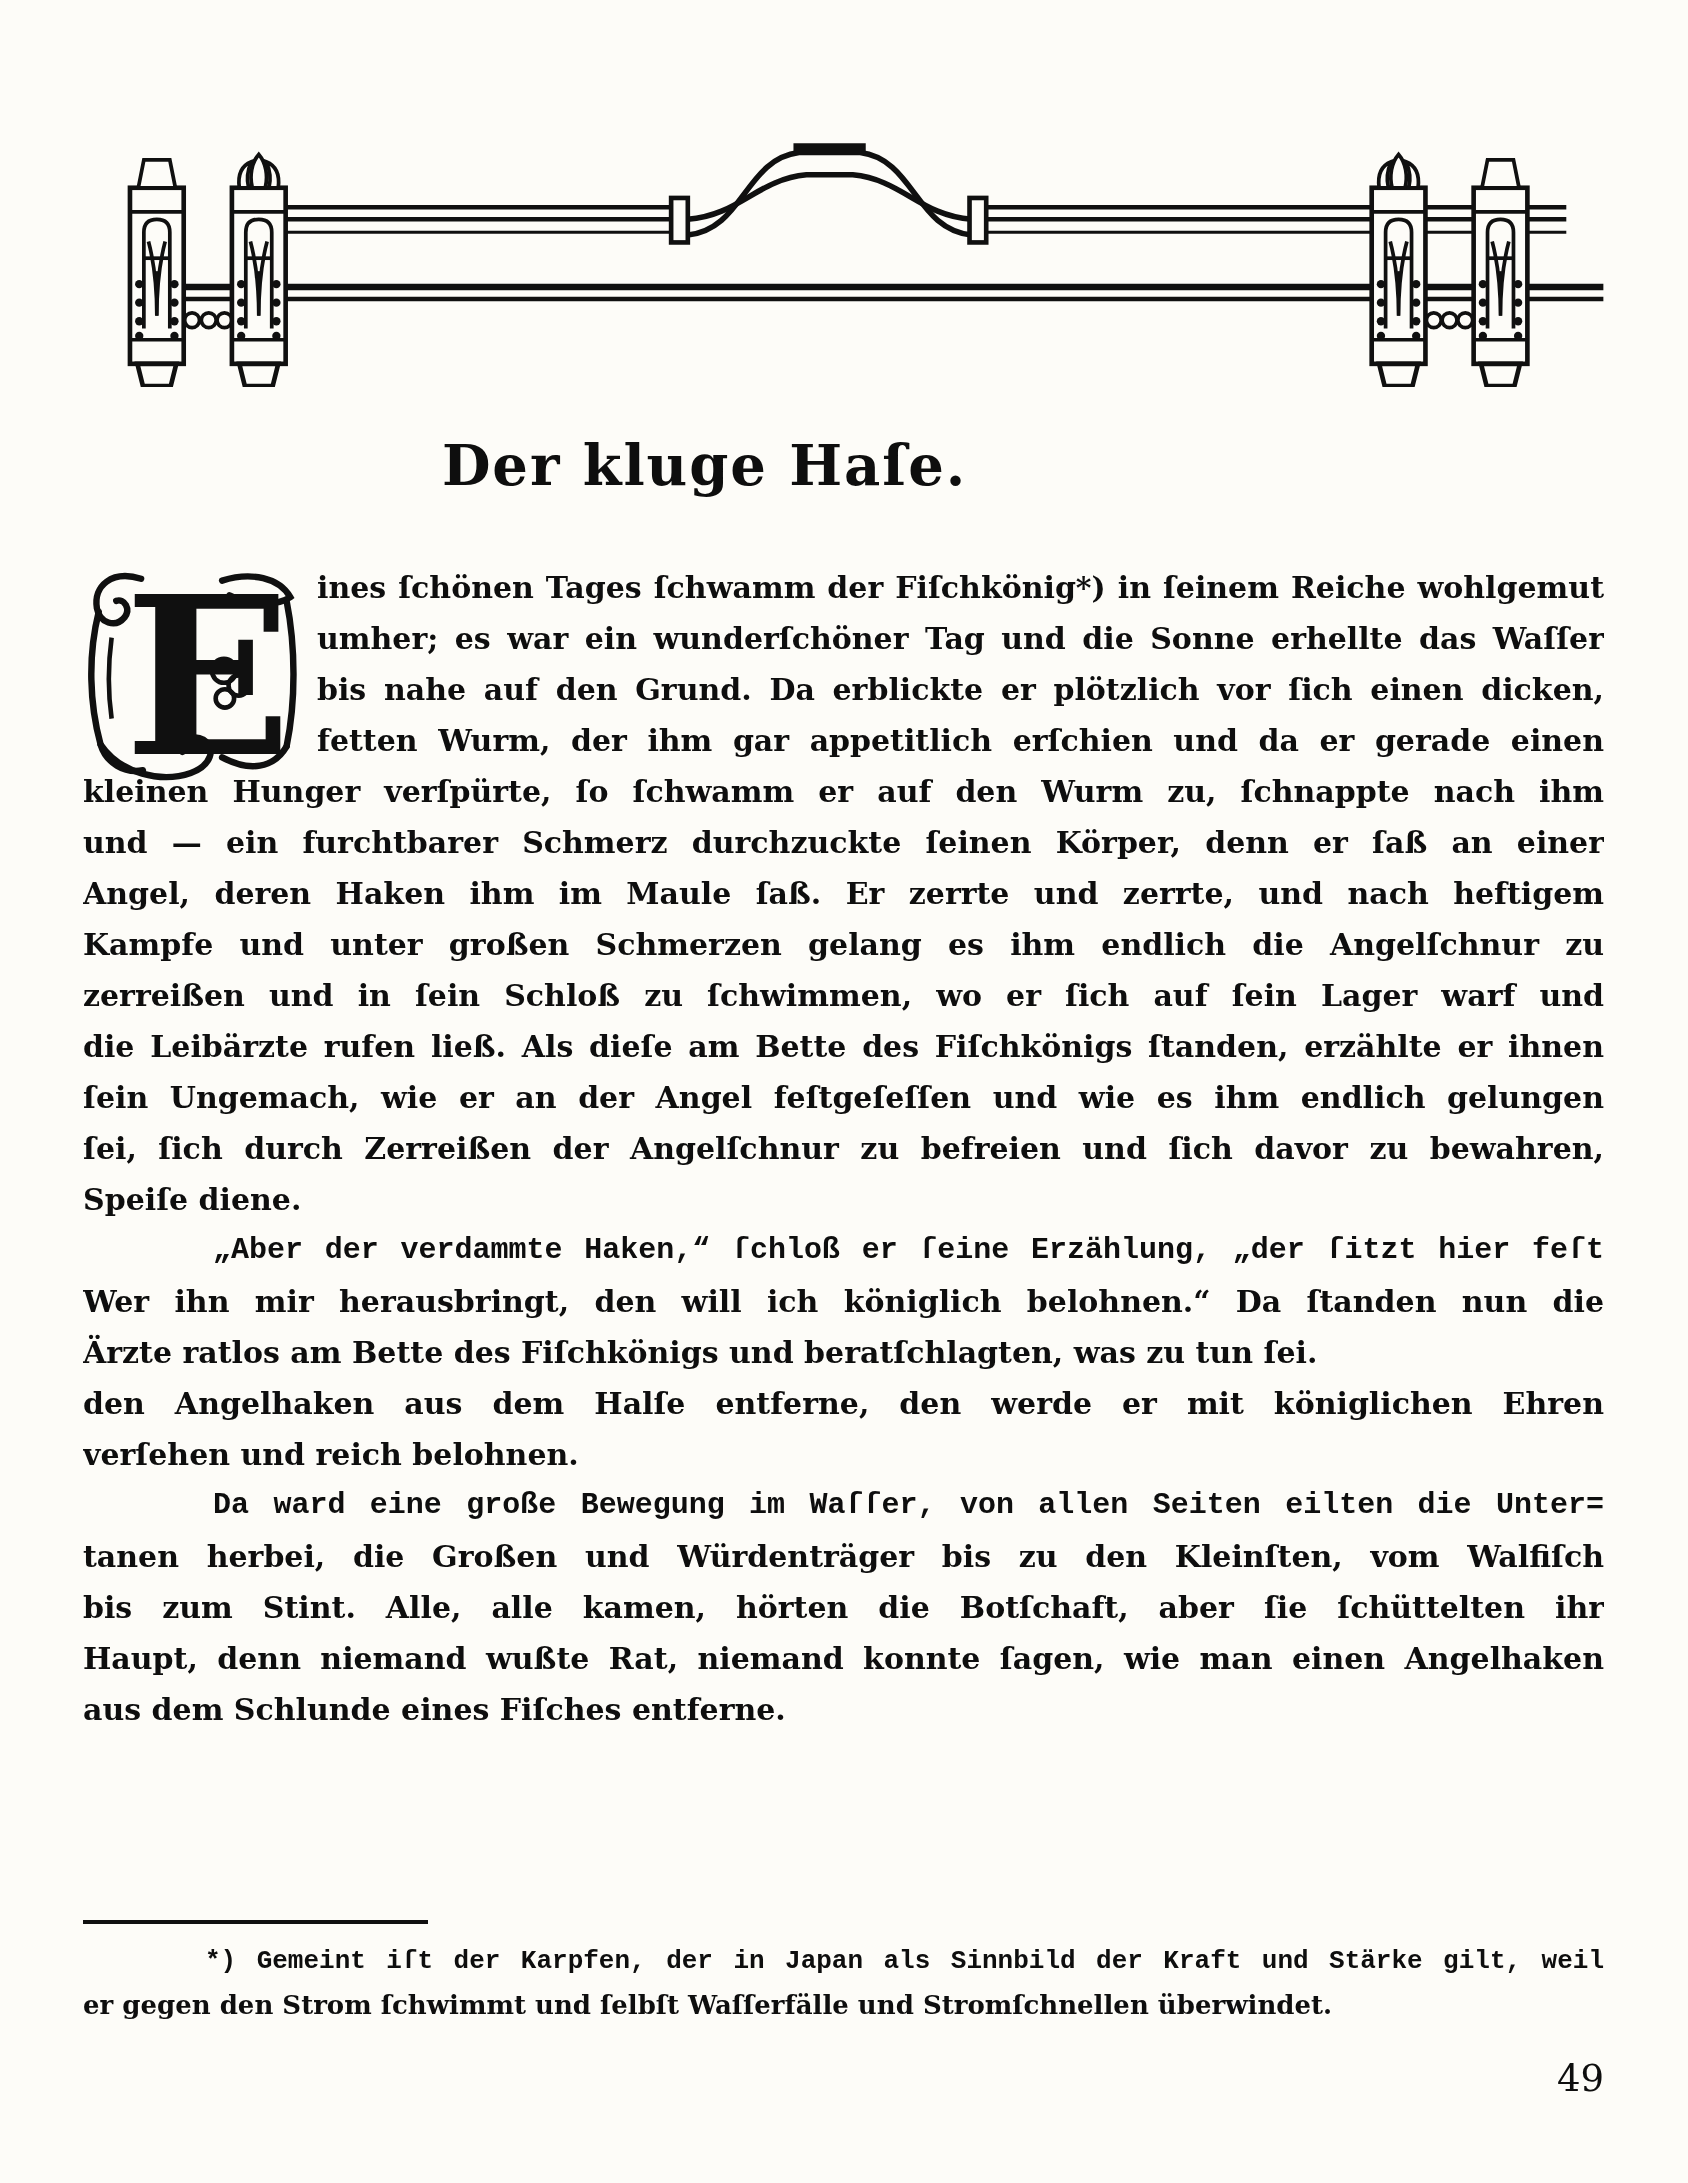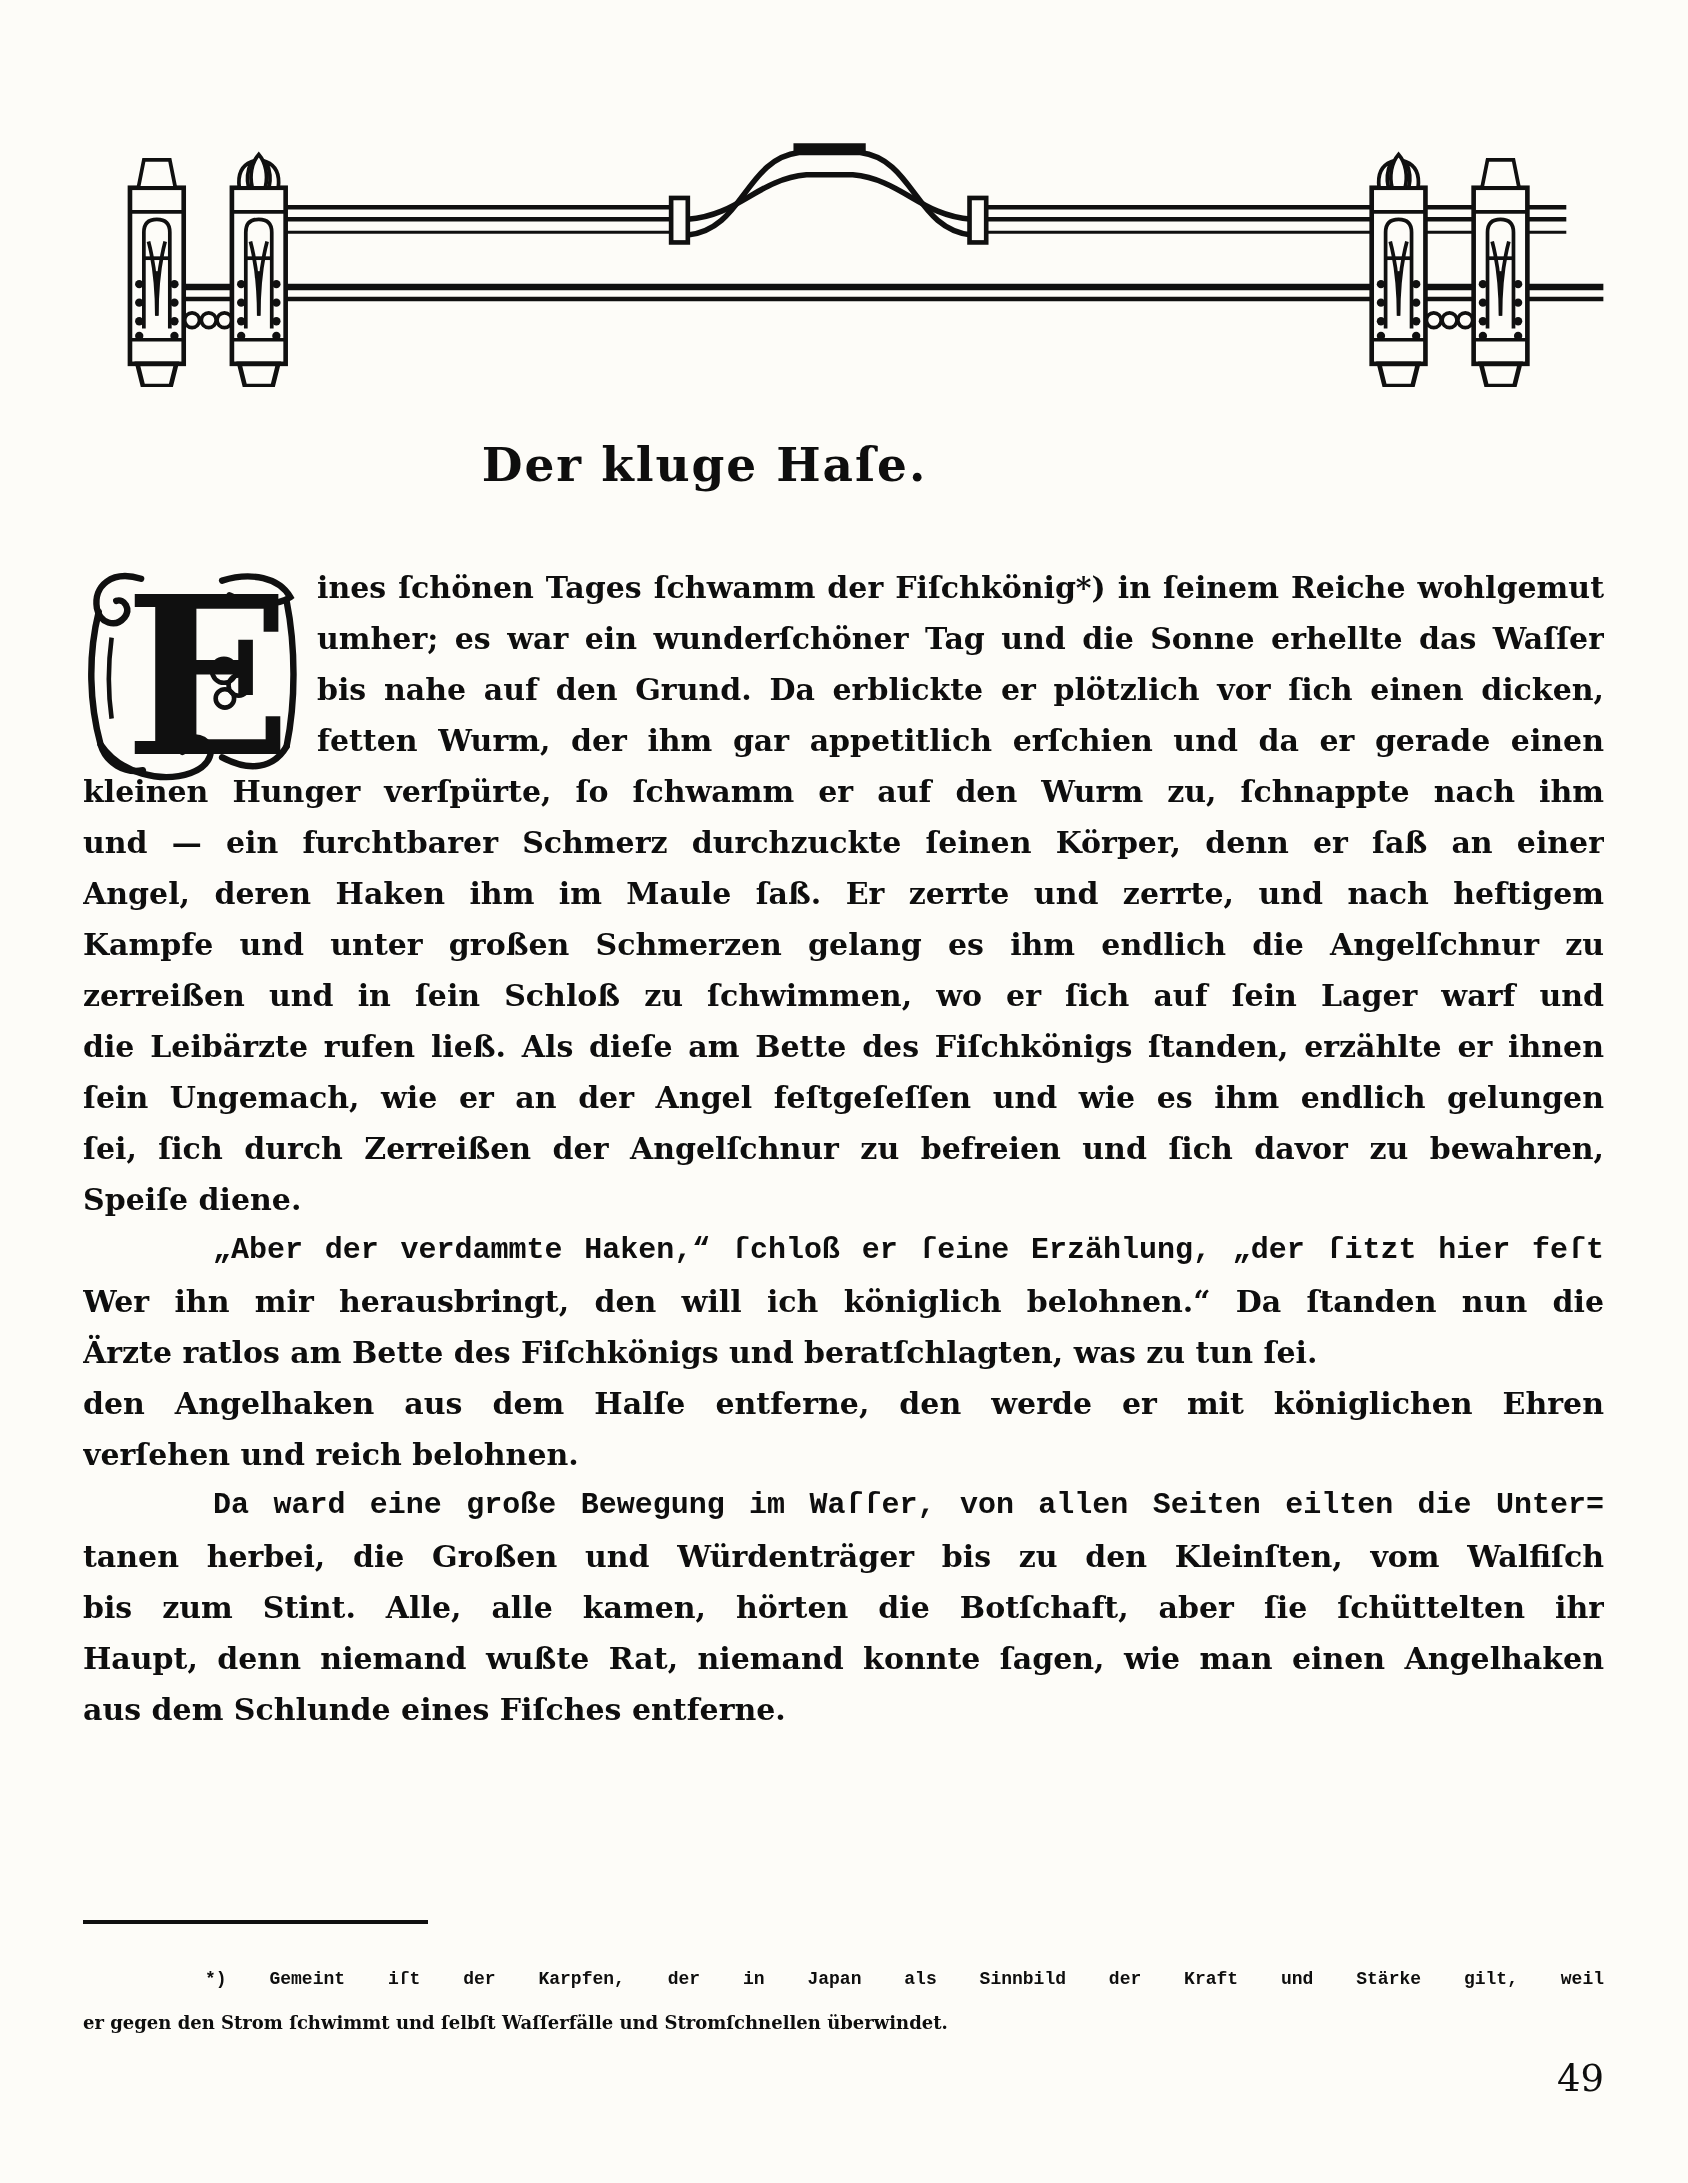--- a/index.html
+++ b/index.html
@@ -14,21 +14,21 @@
   }
   .ornament {
     position:absolute; left:83px; top:109px;
     width:1521px; height:278px;
   }
   .title {
     position:absolute; left:83px; top:414px;
     width:1521px; height:111px;
     box-sizing:border-box; padding-right:278px;
     text-align:center;
-    font-size:47px; font-weight:bold;
+    font-size:56px; font-weight:bold;
     letter-spacing:1.9px;
     line-height:102px;
     white-space:nowrap;
   }
   .body-text {
     position:absolute; left:83px; top:562px;
     width:1521px;
     font-size:30px; font-weight:bold;
     line-height:51px;
   }
@@ -42,23 +42,22 @@
     position:absolute; left:0; top:1.9px;
     width:223px; height:221px;
   }
   .footnote-rule {
     position:absolute; left:83px; top:1920px;
     width:345px; height:3.7px; background:#101010;
   }
   .footnote {
     position:absolute; left:83px; top:1939px;
     width:1521px;
-    font-size:18px; font-weight:bold;
+    font-size:26px; font-weight:bold;
     line-height:44px;
-    margin-top:18px;
   }
   .footnote .ln { height:44px; }
   .footnote .ind { padding-left:122px; }
   .page-number {
     position:absolute; left:83px; top:2057px;
     width:1521px;
     text-align:right;
     font-size:37px; font-weight:normal;
   }
 </style>

